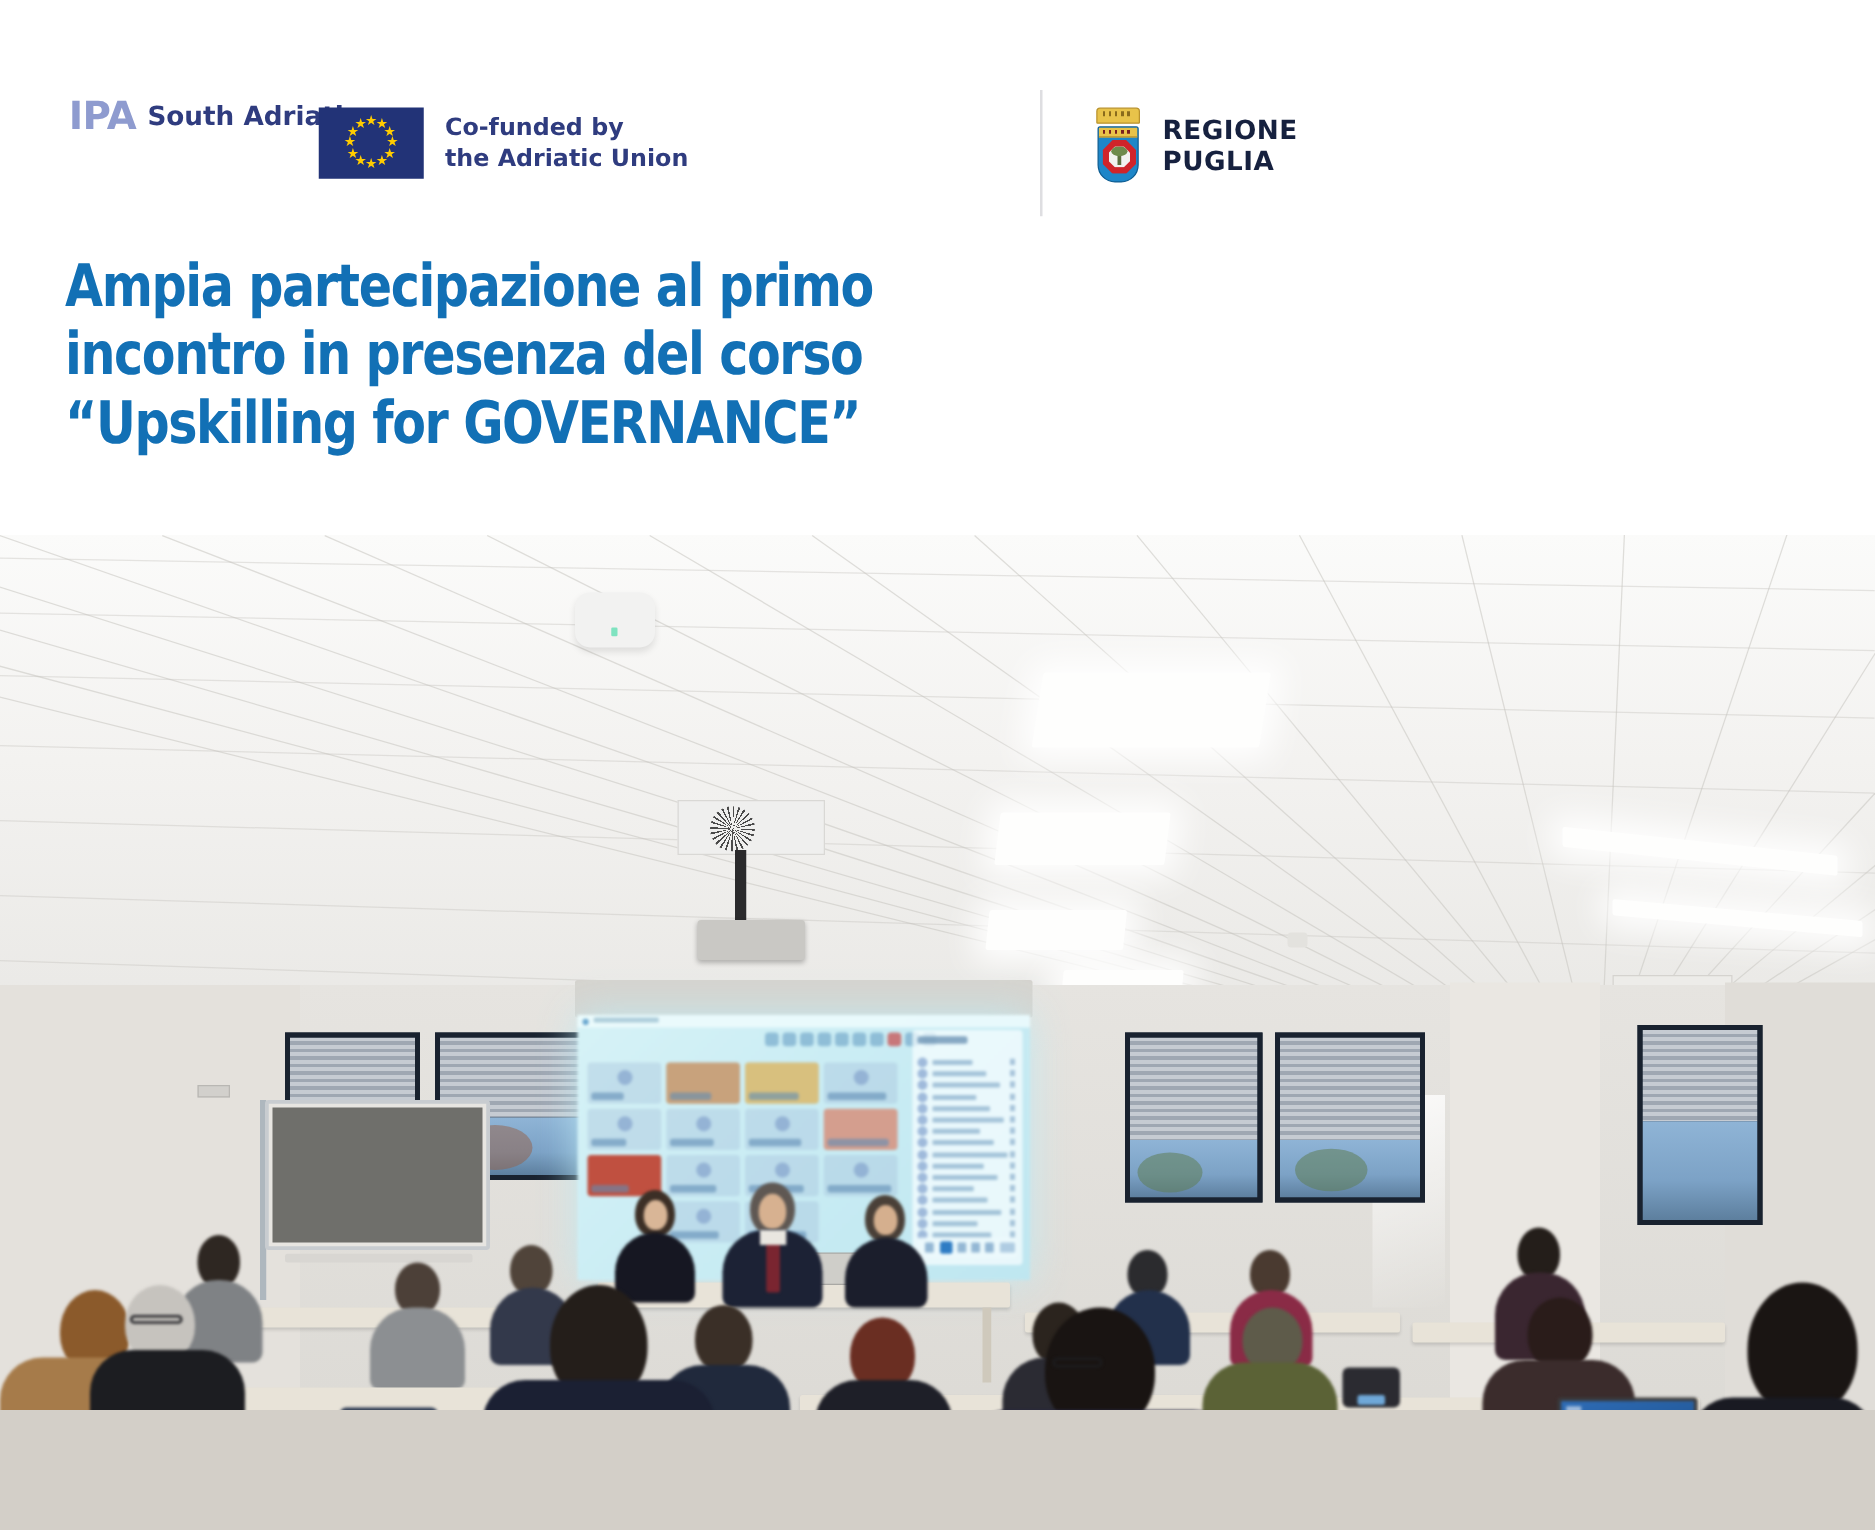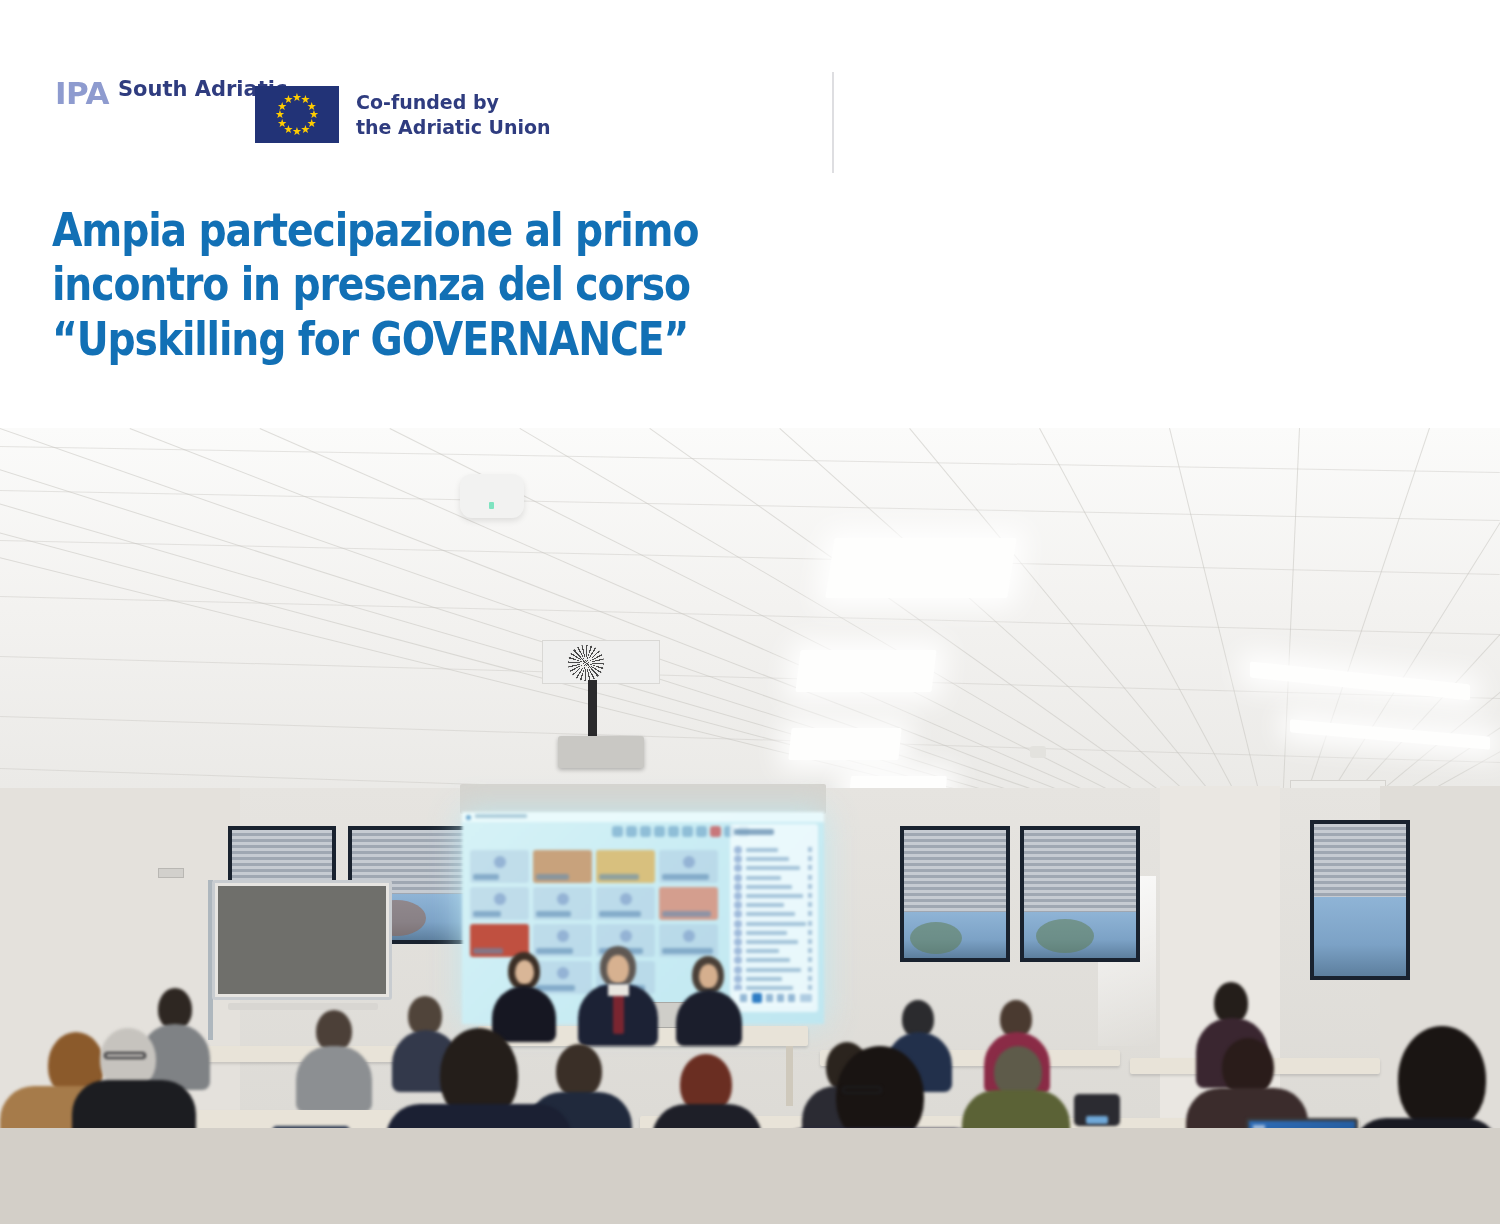--- a/index.html
+++ b/index.html
@@ -16,21 +16,21 @@
 
   .logo-bar { position:absolute; left:0; top:30px; width:1500px; height:140px; }
 
   
   .interreg-block { position:absolute; left:55px; top:32px; }
   .interreg-word {
     font-family:"DejaVu Sans", sans-serif;
     font-weight:bold; font-size:43px; letter-spacing:-1.5px;
     color:#3F4E9B; line-height:1; display:block;
   }
-  .ipa-row { margin-top:16px; display:flex; align-items:flex-start; gap:9px; }
+  .ipa-row { margin-top:16px; display:flex; align-items:center; gap:9px; }
   .ipa-word { font-family:"DejaVu Sans", sans-serif; font-weight:bold; font-size:31px; letter-spacing:-0.5px; color:#8E9BCF; line-height:1; }
   .ipa-sub  { font-family:"DejaVu Sans", sans-serif; font-weight:bold; font-size:21px; color:#2F3C7F; line-height:1.1; }
 
   
   .eu-block { position:absolute; left:255px; top:56px; display:flex; align-items:center; gap:17px; }
   .eu-flag { width:84px; height:57px; background:#223377; position:relative; flex:none; }
   .eu-flag .star { position:absolute; color:#FFCC00; font-size:11px; line-height:11px; width:11px; height:11px; text-align:center; }
   .eu-text { font-family:"DejaVu Sans", sans-serif; font-weight:bold; font-size:19px; line-height:1.28; color:#2F3C7F; white-space:nowrap; }
 
   
@@ -209,20 +209,37 @@
         </div>
       <div class="eu-text">
         <span>Co-funded by</span><br>
         <span>the Adriatic Union</span>
       </div>
     </div>
 
 
     <div class="v-divider"></div>
 
+    <div class="puglia-block">
+      <div class="puglia-emblem">
+        <div class="crown"></div>
+        <div class="shield">
+          <div class="shield-top"></div>
+          <div class="octagon">
+            <div class="octagon-in">
+              <div class="tree"></div>
+            </div>
+          </div>
+        </div>
+      </div>
+      <div class="puglia-text">
+        <span>REGIONE</span><br>
+        <span>PUGLIA</span>
+      </div>
+    </div>
   </div>
 
   <h1 class="headline">Ampia partecipazione al primo incontro in presenza del corso “Upskilling for GOVERNANCE”</h1>
 
 </div>
 
 <div class="photo">
 
   <div class="ceiling"></div>
   <div id="ceilgrid" style="left:0;top:0;width:1500px;height:400px;">

